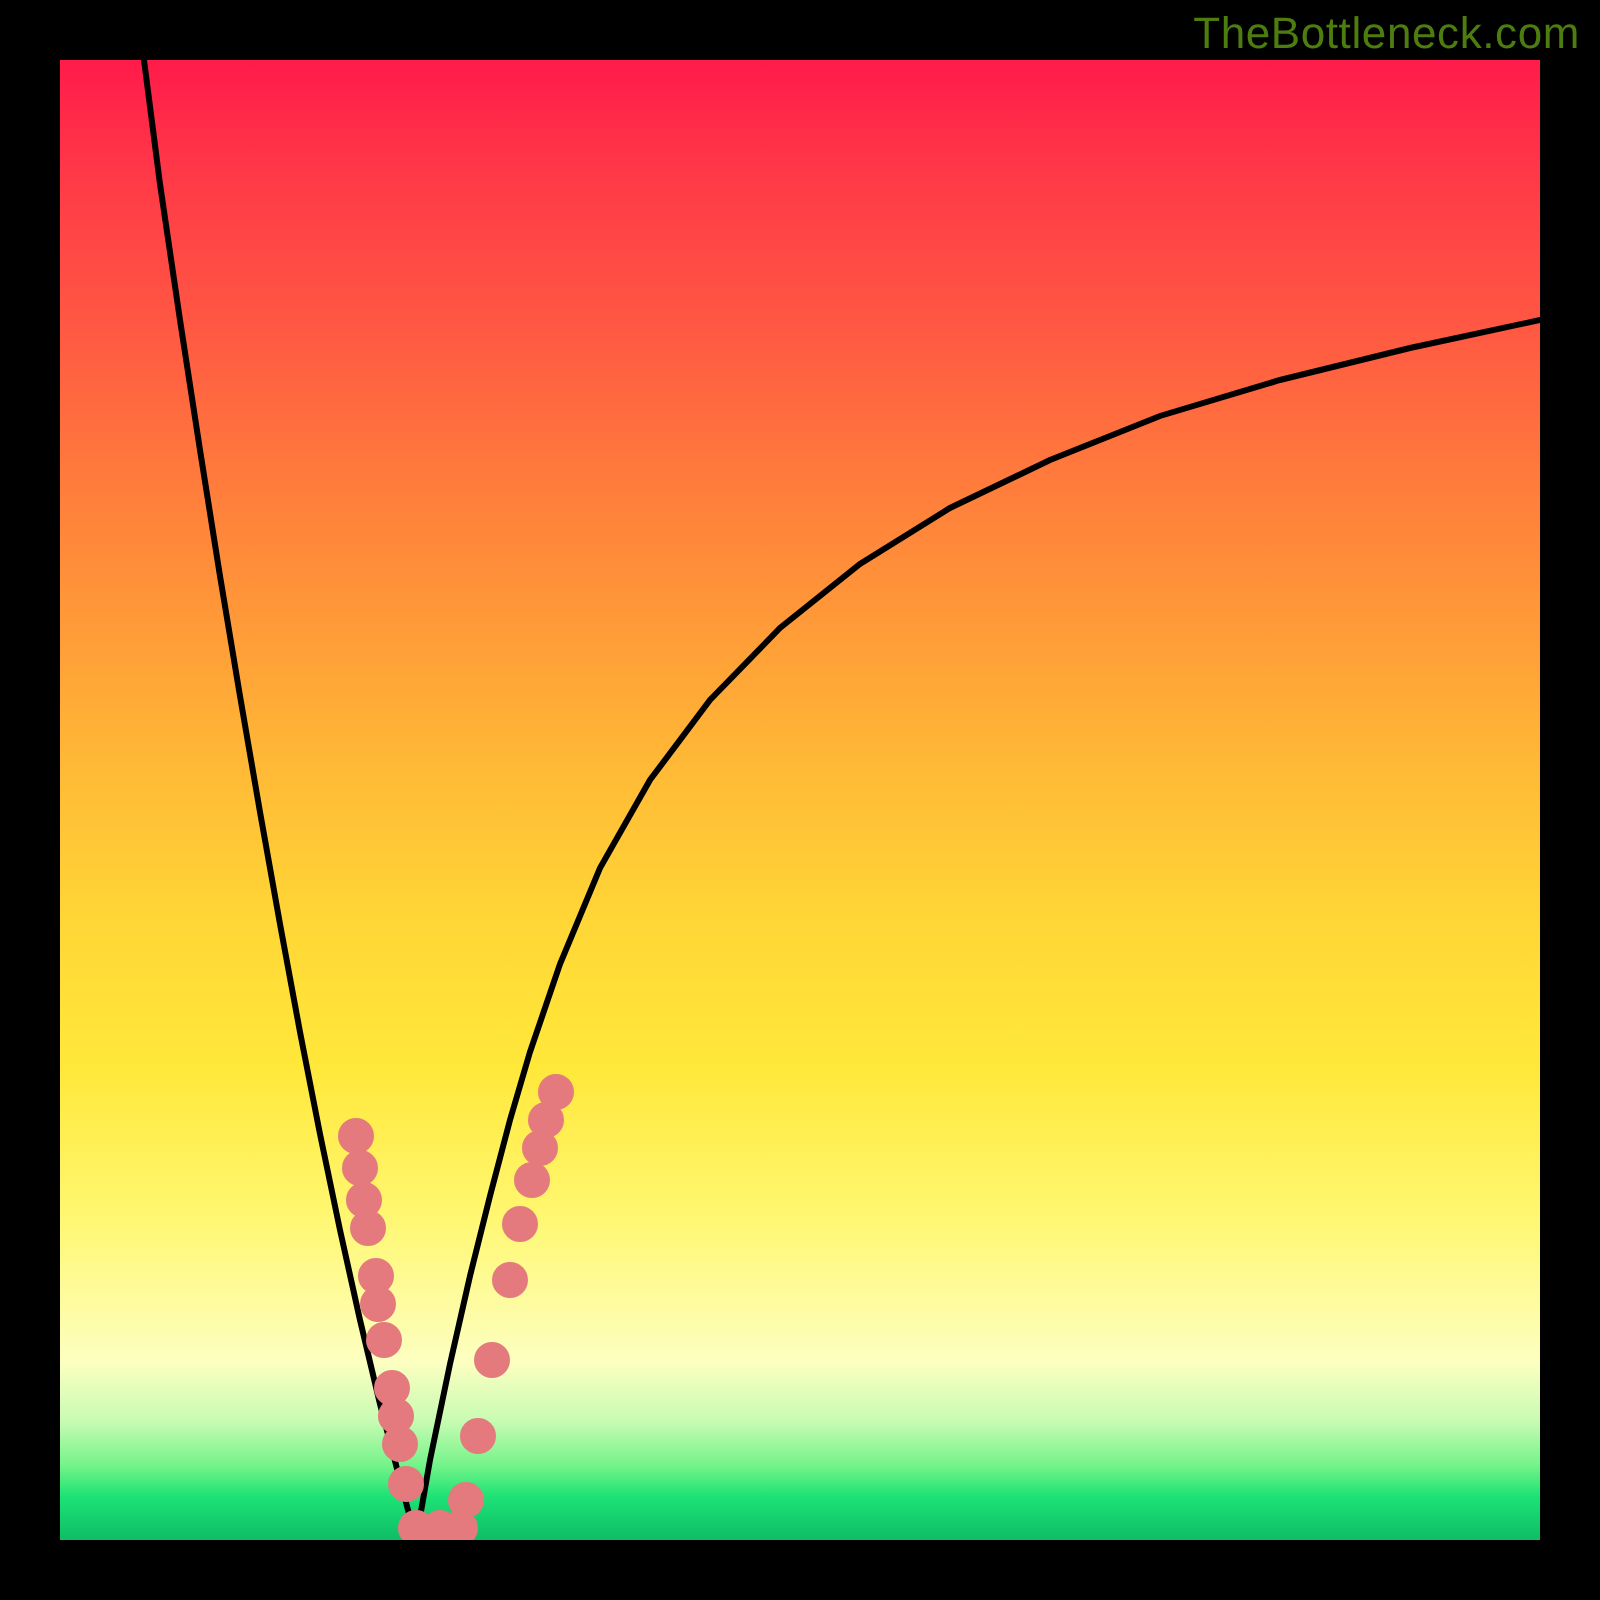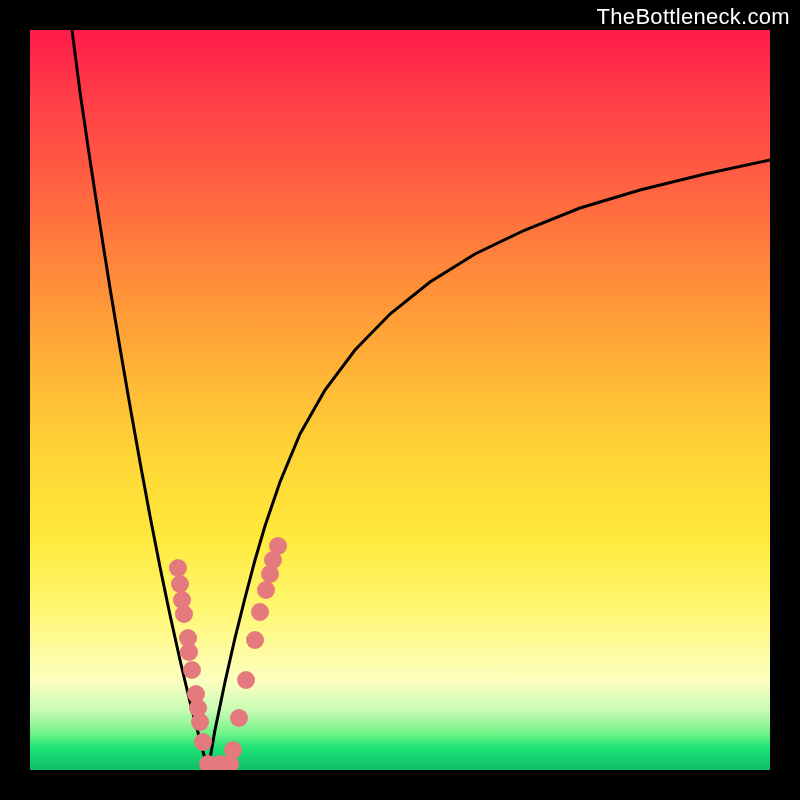--- a/index.html
+++ b/index.html
@@ -38,21 +38,21 @@
       #73f388 95%,
       #1fe376 97%,
       #15d06e 98.5%,
       #0fbd66 100%
     );
   }
   .watermark {
     position: absolute;
     top: 4px;
     right: 10px;
-    color: #ffffff;
+    color: #4d7c0f;
     font-size: 22px;
     font-weight: 500;
     letter-spacing: 0.3px;
   }
   svg.layer {
     position: absolute;
     left: 0;
     top: 0;
     width: 740px;
     height: 740px;

